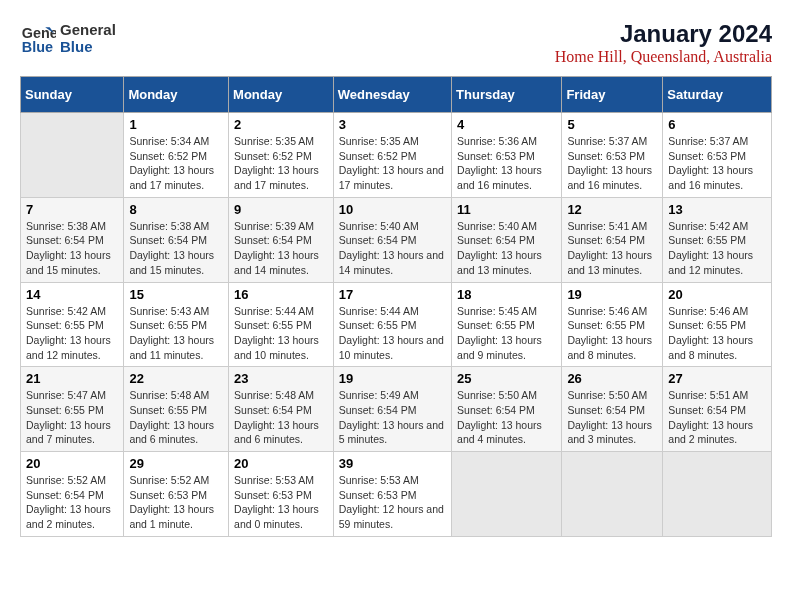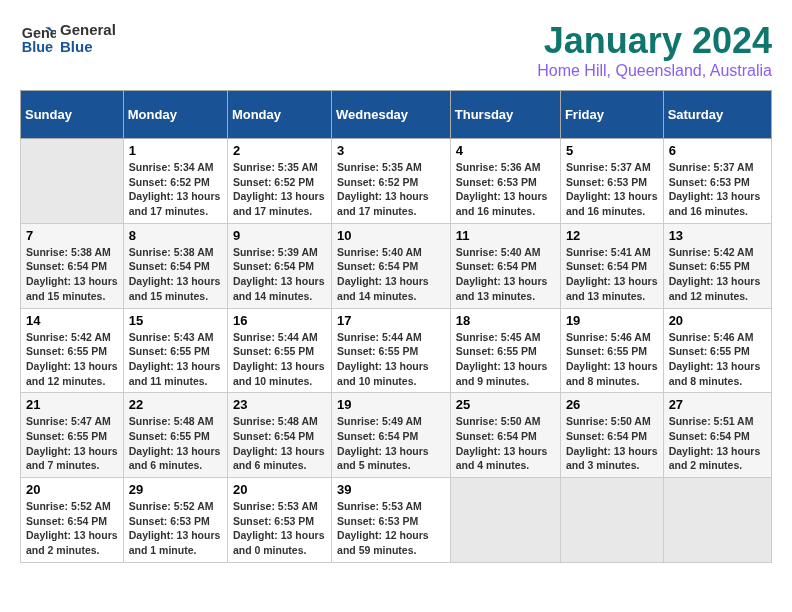--- a/index.html
+++ b/index.html
@@ -22,39 +22,40 @@
       gap: 4px;
     }
     .logo-icon {
       width: 36px;
       height: 36px;
     }
     .title-section {
       text-align: right;
     }
     .month-title {
-      font-size: 36px;
+      font-size: 24px;
       font-weight: bold;
-      color: #0f766e;
+      color: #0f172a;
     }
     .location-title {
       font-size: 16px;
-      color: #8b5cf6;
+      color: #b91c1c;
+      font-family: Liberation Serif, serif;
     }
     table {
       width: 100%;
       border-collapse: collapse;
       font-size: 11px;
     }
     thead tr {
       background-color: #1a5296;
       color: white;
     }
     thead th {
-      padding: 16px 4px;
+      padding: 10px 4px;
       text-align: left;
       font-size: 13px;
       font-weight: bold;
       border: 1px solid #aaa;
     }
     tbody tr {
       vertical-align: top;
     }
     tbody td {
       border: 1px solid #ccc;
@@ -65,21 +66,20 @@
     .day-number {
       font-weight: bold;
       font-size: 13px;
       display: block;
       margin-bottom: 2px;
     }
     .day-info {
       font-size: 10.5px;
       color: #333;
       line-height: 1.4;
-      font-weight: bold;
     }
     tbody tr:nth-child(even) td {
       background-color: #f5f5f5;
     }
     tbody tr:nth-child(odd) td {
       background-color: #ffffff;
     }
     .empty-cell {
       background-color: #e8e8e8 !important;
     }

